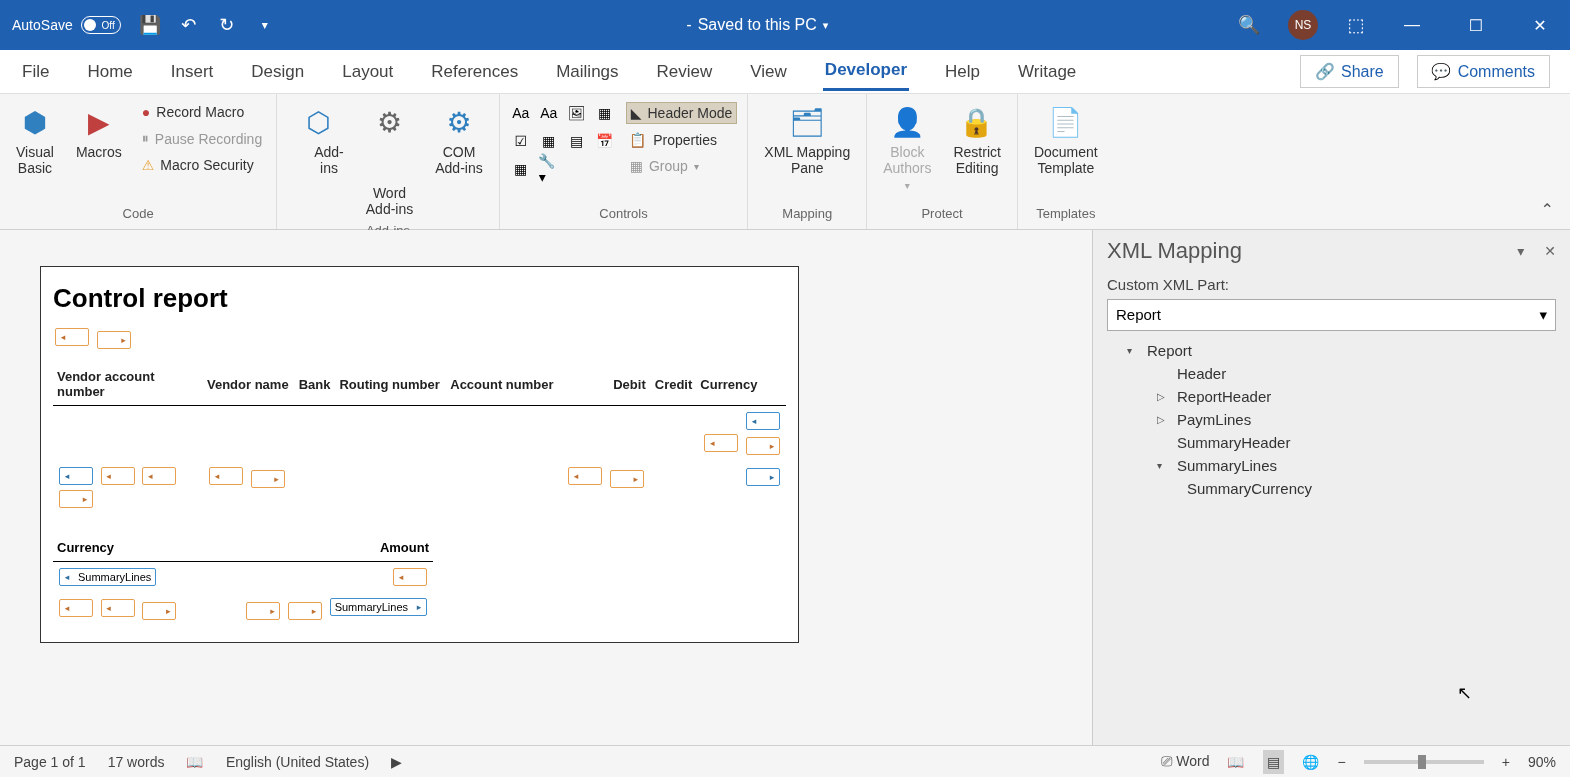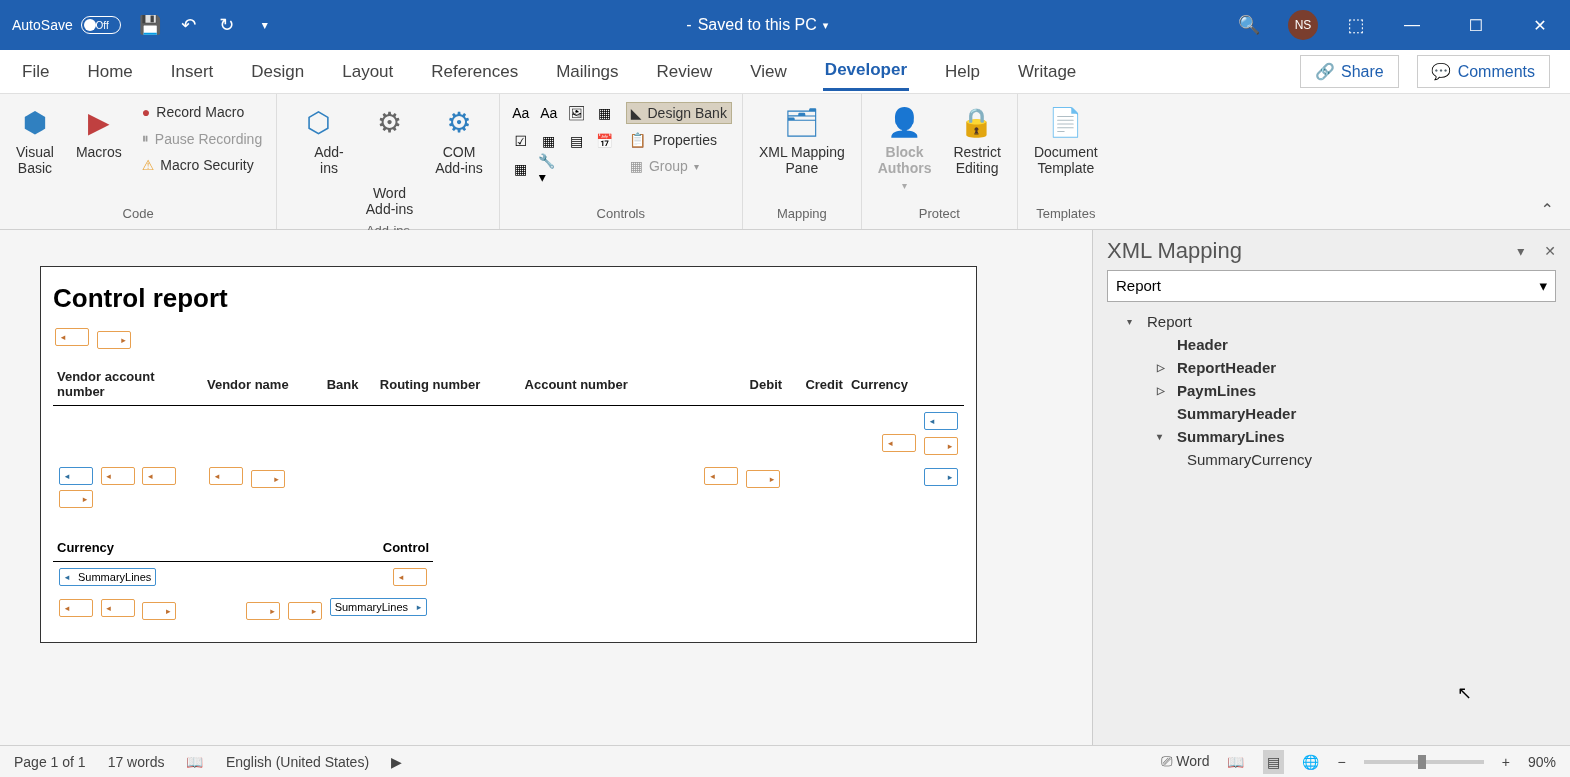--- a/index.html
+++ b/index.html
@@ -35,21 +35,21 @@
 .small-btn { display: flex; align-items: center; gap: 6px; padding: 2px 4px; }
 .small-btn.disabled { color: #999; }
 .small-btn.pressed { background: #d8d0c0; border: 1px solid #b8b090; }
 .icon-grid { display: grid; grid-template-columns: repeat(4, 22px); gap: 6px; }
 .mini-icon { width: 22px; height: 22px; display: flex; align-items: center; justify-content: center; font-size: 14px; border: 1px solid transparent; }
 .ribbon-collapse { margin-left: auto; padding: 10px 16px; font-size: 16px; color: #555; align-self: flex-end; }
 
 
 .doc-area { position: absolute; top: 230px; left: 0; right: 0; bottom: 32px; display: flex; background: #f5f5f5; }
 .doc-canvas { flex: 1; background: #f5f5f5; padding: 36px 40px; overflow: auto; }
-.page { background: #fff; border: 1px solid #333; padding: 16px 12px; width: 937px; }
+.page { background: #fff; border: 1px solid #333; padding: 16px 12px; width: 759px; }
 .doc-heading { font-size: 26px; font-weight: 700; margin-bottom: 12px; }
 .cc-tag { display: inline-flex; align-items: center; border: 1px solid #e8a050; height: 18px; border-radius: 2px; margin: 2px; }
 .cc-tag.blue { border-color: #4090d0; }
 .cc-tag .cap { width: 14px; text-align: center; font-size: 9px; color: #c07030; }
 .cc-tag.blue .cap { color: #3070a0; }
 .cc-tag .body { min-width: 18px; padding: 0 4px; font-size: 11px; }
 .doc-table { width: 100%; border-collapse: collapse; font-size: 13px; margin-top: 12px; }
 .doc-table th { text-align: left; font-weight: 700; padding: 6px 4px; color: #222; border-bottom: 1px solid #000; }
 .doc-table td { padding: 4px; vertical-align: top; }
 .doc-table th:nth-child(5), .doc-table th:nth-child(6) { text-align: left; }
@@ -62,40 +62,40 @@
 .xml-pane { width: 478px; background: #eeeeee; border-left: 1px solid #ccc; display: flex; flex-direction: column; padding: 8px 14px; }
 .xml-pane-header { display: flex; align-items: center; justify-content: space-between; }
 .xml-pane-title { font-size: 22px; color: #555; font-weight: 400; }
 .xml-pane-controls { display: flex; gap: 20px; font-size: 14px; color: #666; }
 .xml-label { font-size: 15px; color: #444; margin-top: 12px; }
 .xml-select { border: 1px solid #aaa; background: #fff; padding: 6px 8px; font-size: 15px; display: flex; justify-content: space-between; margin-top: 6px; }
 .tree { margin-top: 8px; font-size: 15px; color: #333; }
 .tree-item { padding: 3px 0; display: flex; align-items: center; gap: 6px; }
 .tree-toggle { width: 14px; font-size: 10px; color: #555; }
 .indent1 { padding-left: 20px; }
-.indent2 { padding-left: 50px; font-weight: bold; }
+.indent2 { padding-left: 50px; }
 .indent3 { padding-left: 80px; }
 
 
 .statusbar { position: absolute; bottom: 0; left: 0; right: 0; height: 32px; background: #f5f5f5; border-top: 1px solid #d0d0d0; display: flex; align-items: center; padding: 0 14px; font-size: 14px; color: #444; gap: 22px; }
 .statusbar .right { margin-left: auto; display: flex; gap: 18px; align-items: center; }
 .zoom-slider { width: 120px; height: 4px; background: #ccc; position: relative; }
 .zoom-thumb { position: absolute; width: 8px; height: 14px; background: #888; top: -5px; left: 54px; }
 .view-btn.active { background: #d0d0d0; padding: 4px; }
 .cursor { position: absolute; left: 1457px; top: 682px; font-size: 18px; color: #000; pointer-events: none; }
 </style>
 </head>
 <body>
 
 <div class="titlebar">
   <div class="autosave">
     <span>AutoSave</span>
     <span class="toggle">
       <span class="toggle-dot"></span>
-      <span style="font-size:10px;padding-right:9px;">Off</span>
+      <span style="font-size:10px;padding-right:3px;">Off</span>
     </span>
   </div>
   <div class="qat">
     <span class="qat-icon">💾</span>
     <span class="qat-icon">↶</span>
     <span class="qat-icon">↻</span>
     <span class="qat-icon" style="font-size:12px;">▾</span>
   </div>
   <div class="doc-title">
     <span> - </span>
@@ -194,21 +194,21 @@
         <span class="mini-icon">☑</span>
         <span class="mini-icon">▦</span>
         <span class="mini-icon">▤</span>
         <span class="mini-icon">📅</span>
         <span class="mini-icon">▦</span>
         <span class="mini-icon">🔧▾</span>
       </div>
       <div class="small-btn-row">
         <div class="small-btn pressed">
             <span>◣</span>
-            <span>Design Bank</span>
+            <span>Header Mode</span>
           </div>
         <div class="small-btn">
             <span>📋</span>
             <span>Properties</span>
           </div>
         <div class="small-btn disabled">
             <span>▦</span>
             <span>Group</span> 
             <span style="font-size:10px;">▾</span>
           </div>
@@ -225,21 +225,21 @@
 Pane</span>
         </div>
     </div>
     <div class="group-label">Mapping</div>
   </div>
 
   <div class="group">
     <div class="group-body">
       <div class="big-btn" style="color:#aaa;">
           <div class="big-icon">👤</div>
-          <span style="white-space:pre-line;font-weight:bold;">Block
+          <span style="white-space:pre-line;">Block
 Authors</span> 
           <span style="font-size:10px;">▾</span>
         </div>
       <div class="big-btn">
           <div class="big-icon" style="color:#e8a030;">🔒</div>
           <span style="white-space:pre-line;">Restrict
 Editing</span>
         </div>
     </div>
     <div class="group-label">Protect</div>
@@ -354,21 +354,21 @@
                 </span>
             </td>
           </tr>
         </tbody>
       </table>
 
       <table class="summary-table">
         <thead>
             <tr>
           <th>Currency</th>
-          <th>Control</th>
+          <th>Amount</th>
         </tr>
           </thead>
         <tbody>
           <tr>
             <td><span class="cc-tag blue">
                   <span class="cap">◂</span>
                   <span class="body">SummaryLines</span>
                 </span></td>
             <td style="text-align:right;"><span class="cc-tag">
                   <span class="cap">◂</span>
@@ -411,20 +411,21 @@
   </div>
 
   <div class="xml-pane">
     <div class="xml-pane-header">
       <div class="xml-pane-title">XML Mapping</div>
       <div class="xml-pane-controls">
         <span>▾</span>
         <span>✕</span>
       </div>
     </div>
+    <div class="xml-label">Custom XML Part:</div>
     <div class="xml-select">
       <span>Report</span>
       <span>▾</span>
     </div>
     <div class="tree">
       <div class="tree-item indent1">
           <span class="tree-toggle">▾</span>
           <span>Report</span>
         </div>
       <div class="tree-item indent2">

